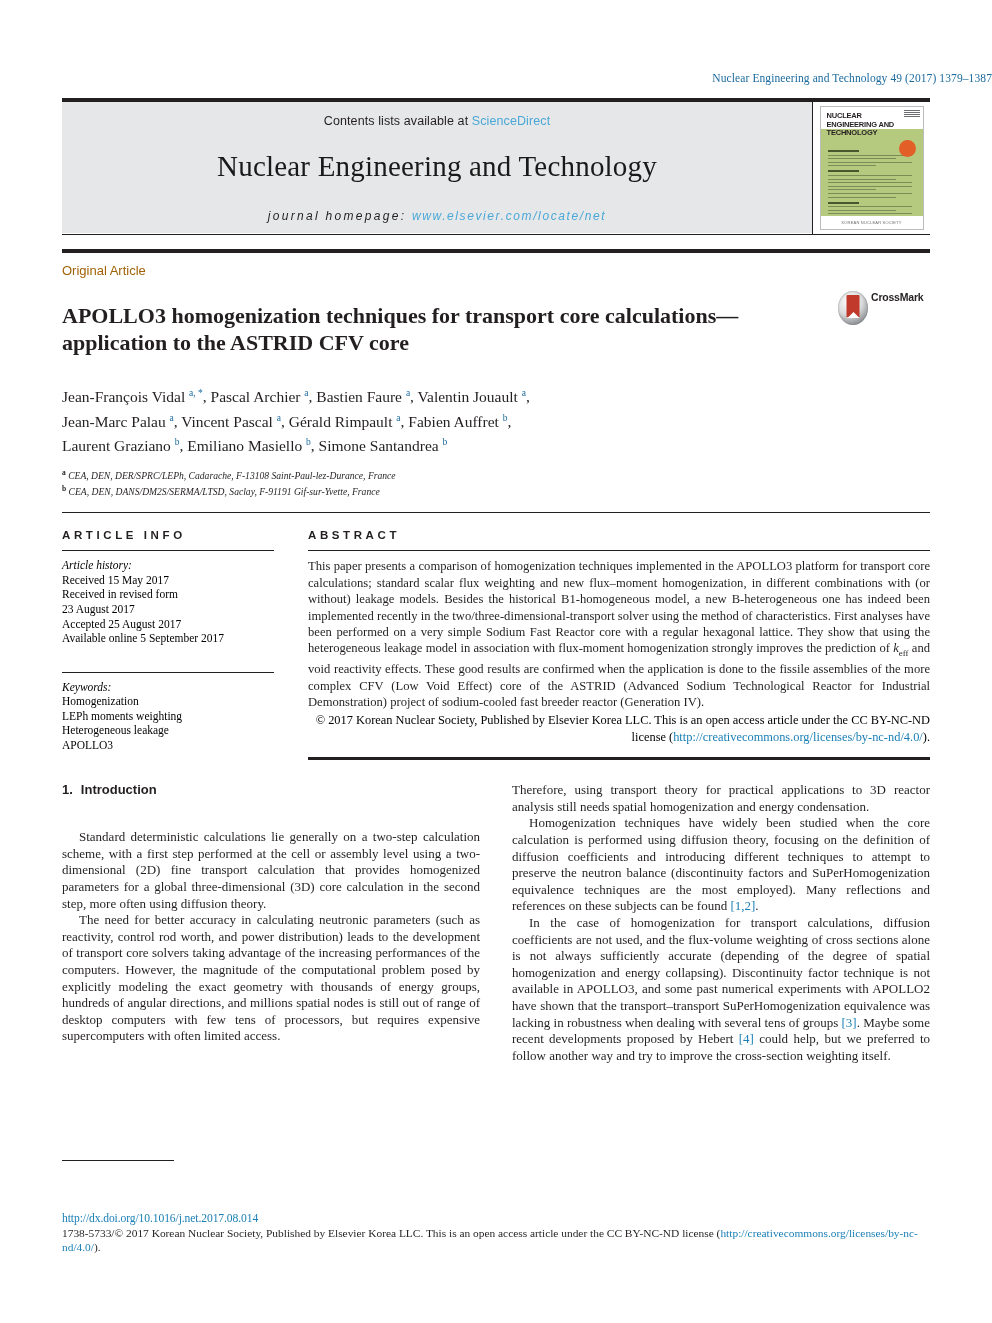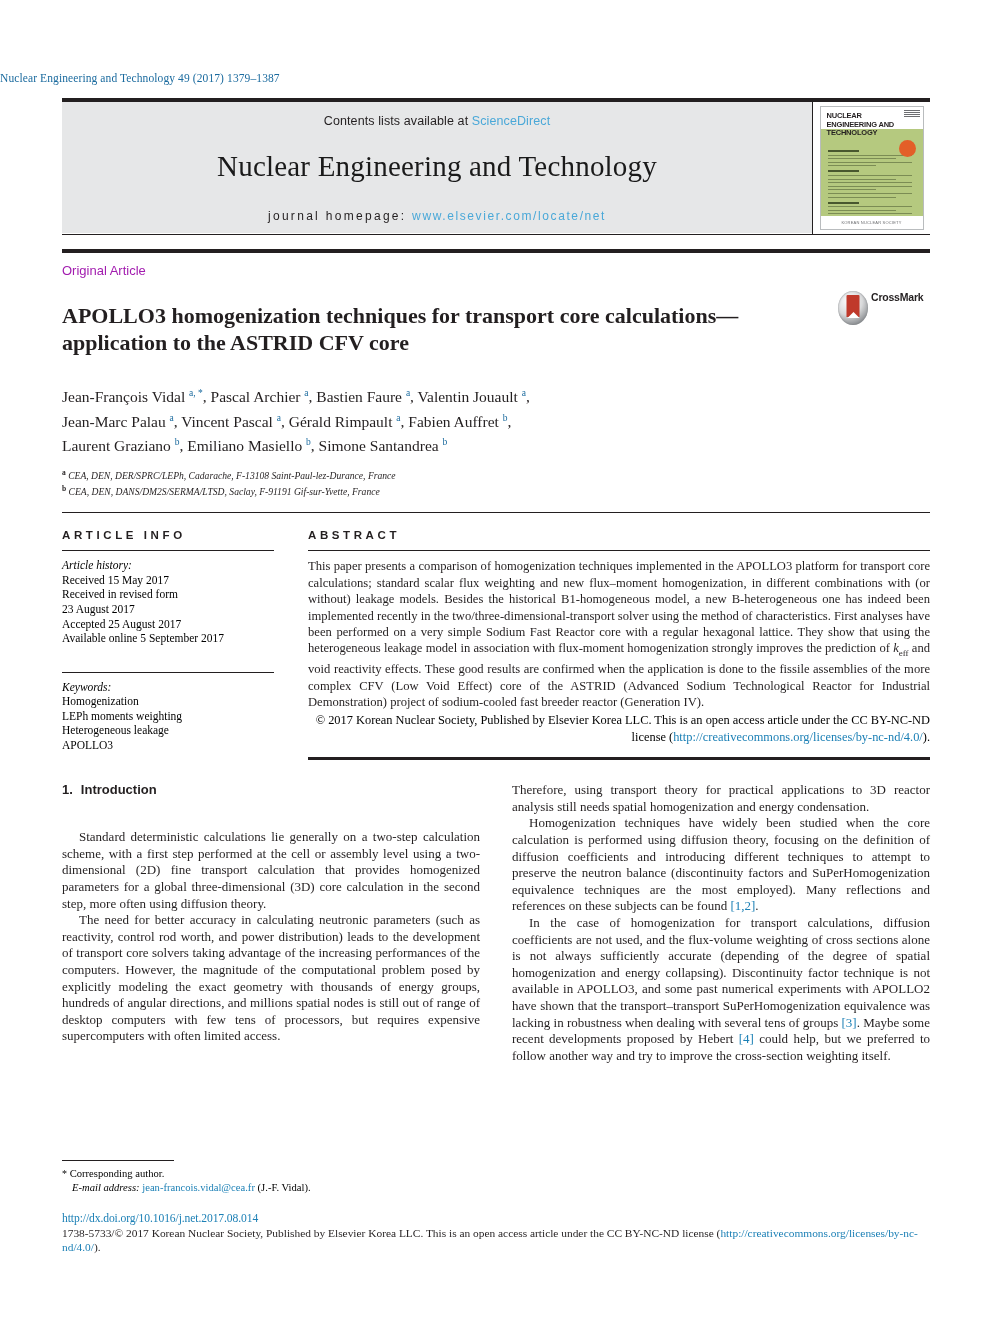--- a/index.html
+++ b/index.html
@@ -17,21 +17,21 @@
   }
   .page {
     position: relative;
     width: 992px;
     height: 1323px;
     box-sizing: border-box;
   }
 
   
   .running-head {
-    text-align: left;
+    text-align: right;
     font-size: 11.5px;
     color: #1a6a9e;
     padding-top: 72px;
     letter-spacing: 0.1px;
   }
 
   
   .masthead-wrap {
     margin: 14px 62px 0 62px;
     position: relative;
@@ -69,20 +69,21 @@
     margin-top: 22px;
     letter-spacing: 0.2px;
     color: #1a1a1a;
   }
   .homepage-line {
     font-size: 12px;
     font-family: "Liberation Sans", sans-serif;
     margin-top: 26px;
     letter-spacing: 2.3px;
     color: #231f20;
+    font-style: italic;
   }
   .homepage-line .url {
     color: #4aa8d8;
     letter-spacing: 1.6px;
   }
   .masthead-right {
     flex: 0 0 118px;
     background: #ffffff;
     border-left: 1px solid #231f20;
     padding: 4px;
@@ -175,21 +176,21 @@
     margin: 0 62px;
   }
   .rule-thick {
     border-top: 4px solid #231f20;
     margin-top: 14px;
   }
   .article-type {
     font-family: "Liberation Sans", sans-serif;
     font-size: 13px;
     margin-top: 10px;
-    color: #a21caf;
+    color: #a16207;
   }
   .title-row {
     display: flex;
     align-items: flex-start;
     margin-top: 9px;
   }
   .doc-title {
     flex: 1 1 auto;
     font-size: 22px;
     line-height: 27.5px;
@@ -523,24 +524,20 @@
       <div class="body-col">
         <p class="body-p noindent" id="rp0">Therefore, using transport theory for practical applications to 3D reactor analysis still needs spatial homogenization and energy condensation.</p>
         <p class="body-p" id="rp1">Homogenization techniques have widely been studied when the core calculation is performed using diffusion theory, focusing on the definition of diffusion coefficients and introducing different techniques to attempt to preserve the neutron balance (discontinuity factors and SuPerHomogenization equivalence techniques are the most employed). Many reflections and references on these subjects can be found <span class="link">[1,2]</span>.</p>
         <p class="body-p" id="rp2">In the case of homogenization for transport calculations, diffusion coefficients are not used, and the flux-volume weighting of cross sections alone is not always sufficiently accurate (depending of the degree of spatial homogenization and energy collapsing). Discontinuity factor technique is not available in APOLLO3, and some past numerical experiments with APOLLO2 have shown that the transport–transport SuPerHomogenization equivalence was lacking in robustness when dealing with several tens of groups <span class="link">[3]</span>. Maybe some recent developments proposed by Hebert <span class="link">[4]</span> could help, but we preferred to follow another way and try to improve the cross-section weighting itself.</p>
       </div>
     </div>
   </div>
 
   <div class="footnote">
     <div class="footnote-rule"></div>
-    <div class="footnote-text">
-      <div><span class="star">*</span> <span>Corresponding author.</span></div>
-      <div style="padding-left:10px;"><em>E-mail address:</em> <span class="link">jean-francois.vidal@cea.fr</span> <span>(J.-F. Vidal).</span></div>
-    </div>
   </div>
 
   <div class="page-footer">
     <div class="doi">http://dx.doi.org/10.1016/j.net.2017.08.014</div>
     <div class="issn-line"><span>1738-5733/© 2017 Korean Nuclear Society, Published by Elsevier Korea LLC. This is an open access article under the CC BY-NC-ND license (</span><span class="link">http://creativecommons.org/licenses/by-nc-nd/4.0/</span><span>).</span></div>
   </div>
 
 </div>
 
 </body></html>

